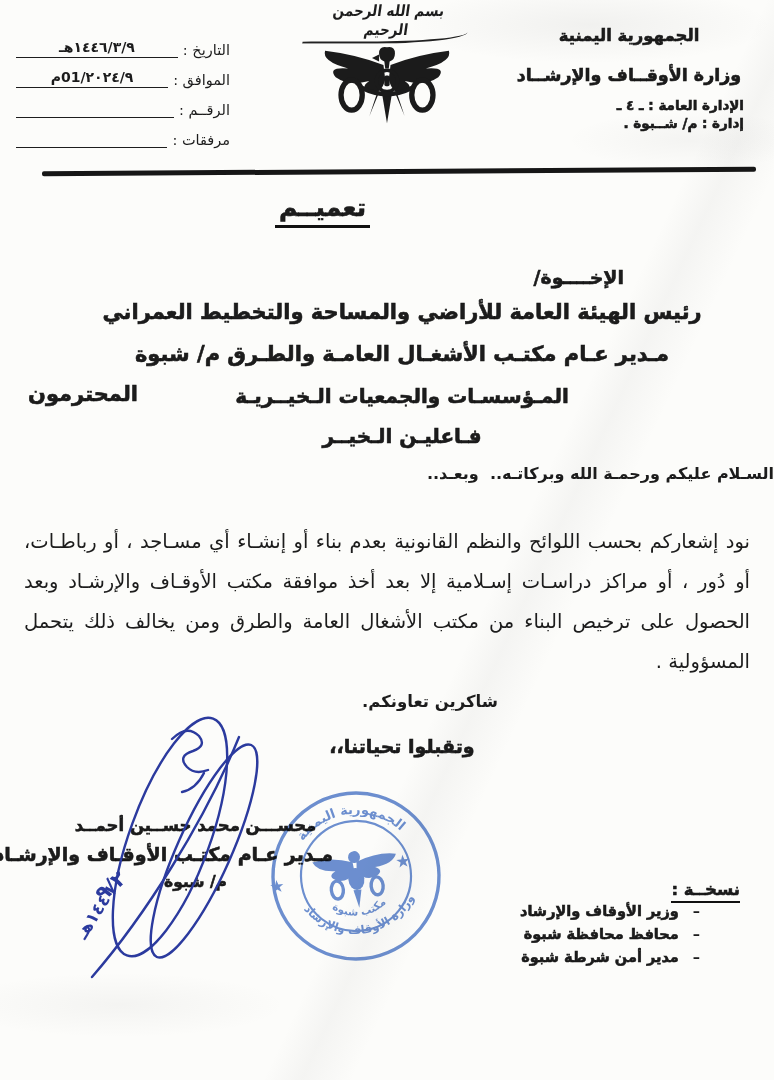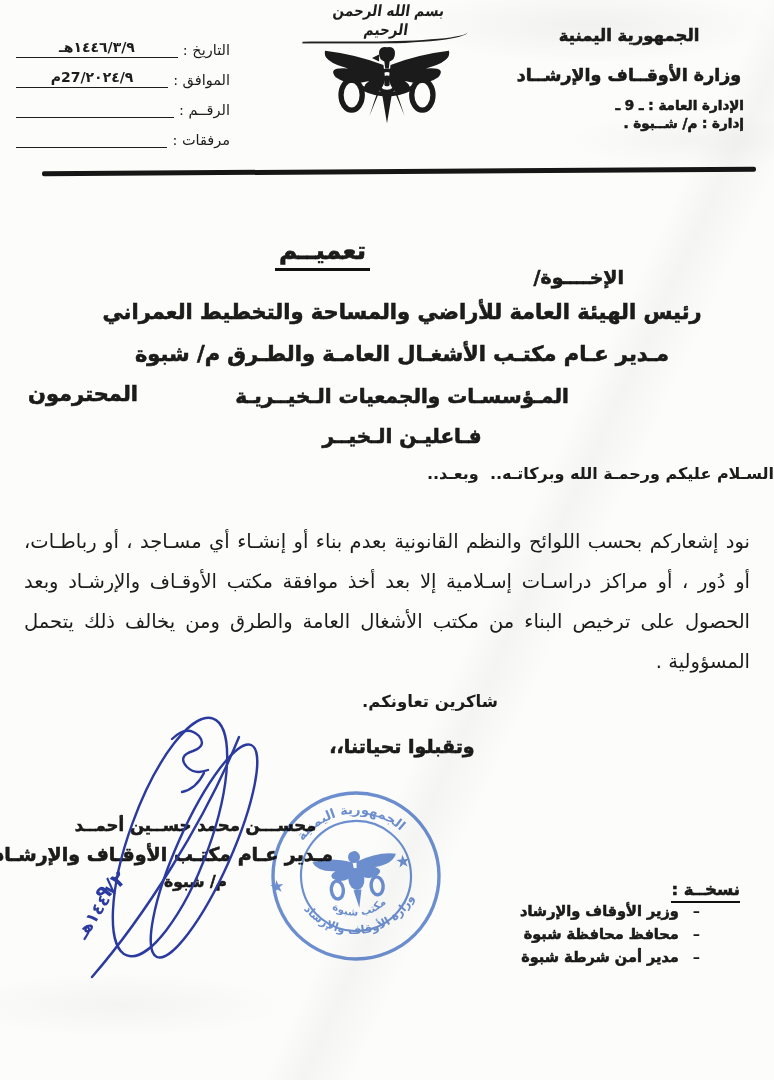--- a/index.html
+++ b/index.html
@@ -39,21 +39,21 @@
   
   .org-block{top:26px;right:30px;width:230px;text-align:center;z-index:2;}
   .org-l1{font-size:16.5px;}
   .org-l2{font-size:17.5px;margin-top:20px;white-space:nowrap;}
   .org-l3{font-size:13.5px;text-align:right;margin-top:12px;}
   .org-l4{font-size:13.5px;text-align:right;margin-top:2px;}
 
   
   .divider{top:169px;left:42px;width:714px;height:4.5px;background:#161616;
     border-radius:2px;transform:rotate(-.35deg);z-index:2;}
-  .doc-title{top:193px;left:0;width:645px;text-align:center;z-index:2;margin-top:43px;}
+  .doc-title{top:193px;left:0;width:645px;text-align:center;z-index:2;}
   .doc-title span{font-size:25px;border-bottom:3.5px solid #111;padding:0 4px 3px;letter-spacing:1px;}
 
   
   .salutation{top:266px;right:150px;font-size:19px;z-index:2;}
   .addr{left:30px;right:0;text-align:center;z-index:2;white-space:nowrap;}
   .addr1{top:300px;font-size:21px;}
   .addr2{top:342px;font-size:21px;}
   .addr3{top:384px;font-size:20px;}
   .addr4{top:424px;font-size:20px;}
   .honorific{top:382px;left:28px;font-size:21px;z-index:2;}
@@ -96,21 +96,21 @@
 
 <div class="page">
 
   <div class="abs date-block">
     <div class="date-row">
       <span class="date-lbl">التاريخ :</span>
       <span class="date-val">١٤٤٦/٣/٩هـ</span>
     </div>
     <div class="date-row">
       <span class="date-lbl">الموافق :</span>
-      <span class="date-val">٢٠٢٤/٩/27م</span>
+      <span class="date-val">٢٠٢٤/٩/01م</span>
     </div>
     <div class="date-row">
       <span class="date-lbl">الرقــم :</span>
       <span class="date-val"></span>
     </div>
     <div class="date-row">
       <span class="date-lbl">مرفقات :</span>
       <span class="date-val"></span>
     </div>
   </div>
@@ -136,21 +136,21 @@
         <ellipse cx="40" cy="60" rx="12" ry="17" fill="none" stroke="#1b1b1b" stroke-width="6"></ellipse>
         <ellipse cx="120" cy="60" rx="12" ry="17" fill="none" stroke="#1b1b1b" stroke-width="6"></ellipse>
         <path d="M52,52 Q80,66 108,52" fill="none" stroke="#1b1b1b" stroke-width="5"></path>
       </g>
     </svg>
   </div>
 
   <div class="abs org-block">
     <div class="org-l1 heavy">الجمهورية اليمنية</div>
     <div class="org-l2 heavy">وزارة الأوقــاف والإرشــاد</div>
-    <div class="org-l3 heavy">الإدارة العامة : ـ 9 ـ</div>
+    <div class="org-l3 heavy">الإدارة العامة : ـ ٤ ـ</div>
     <div class="org-l4 heavy">إدارة : م/ شــبوة .</div>
   </div>
 
   <div class="abs divider"></div>
 
   <div class="abs doc-title">
     <span class="heavy">تعميــم</span>
   </div>
 
   <div class="abs salutation heavy">الإخــــوة/</div>

